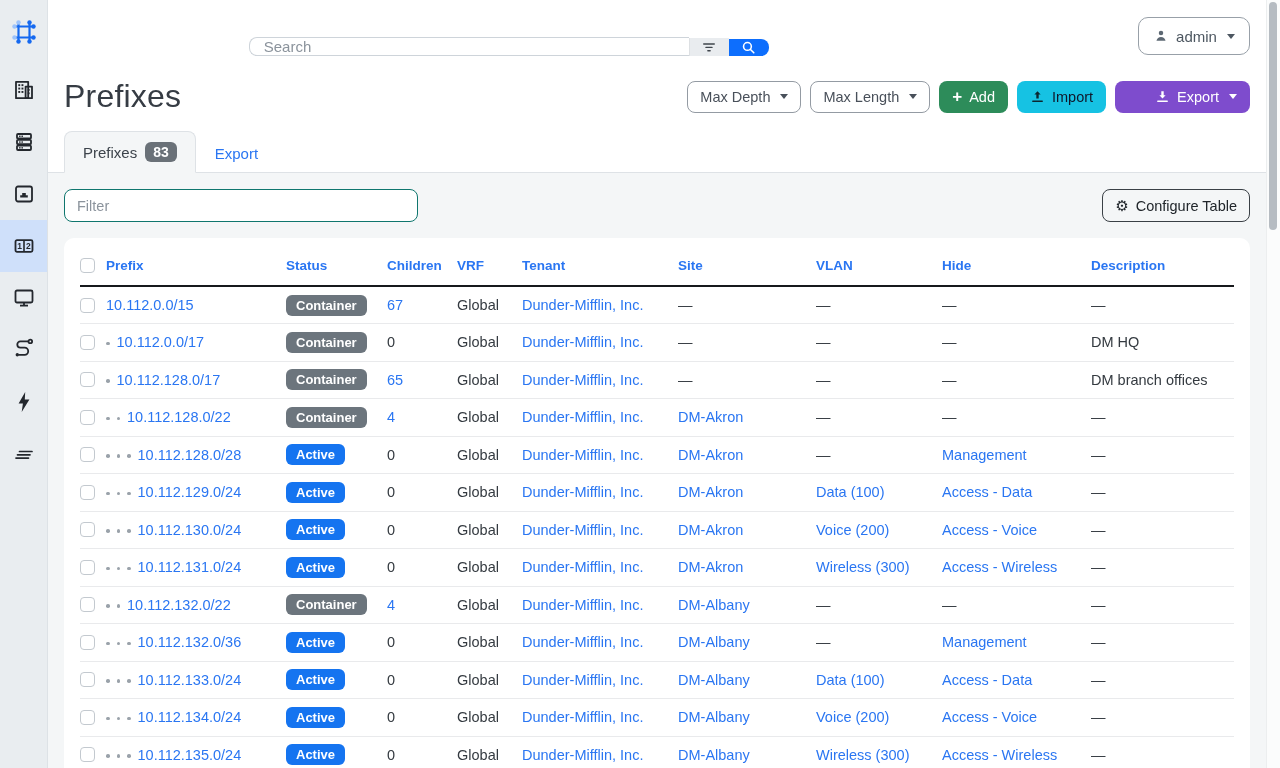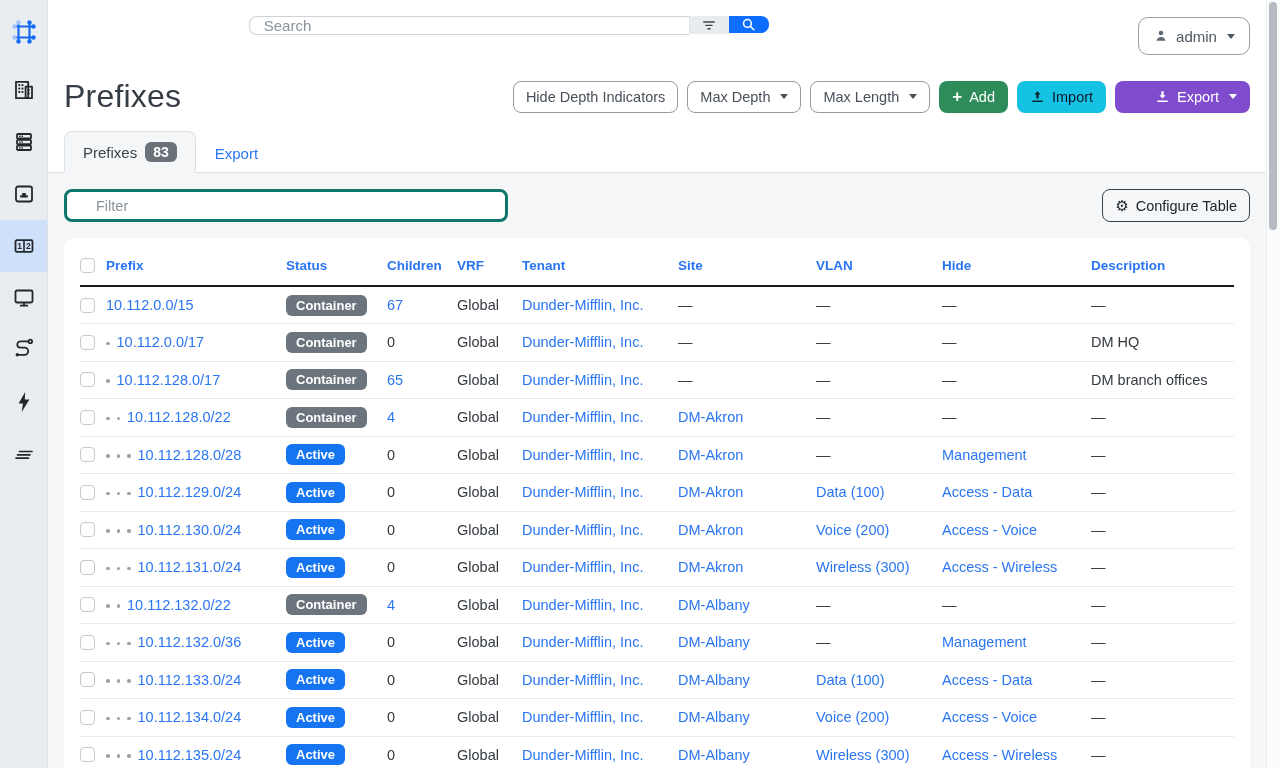--- a/index.html
+++ b/index.html
@@ -11,21 +11,21 @@
   .sidebar { width:48px; min-width:48px; height:100%; background:#e9edf0; border-right:1px solid #dde2e6; display:flex; flex-direction:column; align-items:stretch; }
   .logo-wrap { height:64px; display:flex; align-items:center; justify-content:center; }
   .side-item { height:52px; display:flex; align-items:center; justify-content:center; cursor:pointer; }
   .side-item.active { background:#cfe0fa; }
   .side-item svg { display:block; }
 
   
   .main { flex:1; display:flex; flex-direction:column; height:100%; padding-right:14px; }
 
   .topbar { height:72px; display:flex; align-items:center; padding:0 16px; }
-  .search-group { display:flex; align-items:flex-start; height:40px; margin:12px auto; width:520px; }
+  .search-group { display:flex; align-items:flex-end; height:40px; margin:12px auto; width:520px; }
   .search-input { flex:1; border:1px solid #ced4da; border-right:none; border-radius:8px 0 0 8px; padding:0 14px; font-size:15px; color:#343a40; outline:none; font-family:inherit; }
   .search-input::placeholder { color:#8b939c; }
   .search-scope { background:#e9ecef; color:#1b1f23; font-size:15px; display:flex; align-items:center; padding:0 15px; white-space:nowrap; cursor:pointer; }
   .search-filter-btn { background:#e9ecef; border:none; border-left:1px solid #dde0e3; width:40px; display:flex; align-items:center; justify-content:center; cursor:pointer; }
   .search-btn { border:none; background:var(--accent-blue,#0d6efd); width:40px; border-radius:0 8px 8px 0; display:flex; align-items:center; justify-content:center; cursor:pointer; }
 
   .user-menu { margin-left:auto; display:flex; align-items:center; gap:7px; border:1px solid #98a0a8; border-radius:10px; padding:0 14px; height:38px; color:#4d5761; font-size:15px; cursor:pointer; background:#fff; }
 
   .title-row { display:flex; align-items:center; padding:6px 16px 16px 16px; }
   .page-title { font-size:32px; font-weight:500; color:#363c44; letter-spacing:.2px; }
@@ -40,21 +40,21 @@
   
   .tabs { display:flex; align-items:flex-end; padding:0 0 0 16px; border-bottom:1px solid #dee2e6; }
   .tab { padding:10px 18px; font-size:15px; display:flex; align-items:center; gap:8px; cursor:pointer; border:1px solid transparent; border-radius:8px 8px 0 0; margin-bottom:-1px; }
   .tab.active { background:#f4f6f7; border-color:#dee2e6; border-bottom-color:#f4f6f7; color:#3c434b; }
   .tab.inactive { color:var(--link,#2a76f2); }
   .tab-count { background:#6a7178; color:#fff; font-size:14px; font-weight:bold; border-radius:6px; padding:3px 8px; line-height:1; }
 
   
   .panel { flex:1; background:#f4f6f7; display:flex; flex-direction:column; overflow:hidden; }
   .controls-row { display:flex; align-items:center; padding:16px; }
-  .filter-input { width:444px; height:33px; border:3px solid #0f766e; border-radius:8px; padding:0 29px; font-size:14.5px; color:#343a40; outline:none; font-family:inherit; background:#fff; }
+  .filter-input { width:354px; height:33px; border:1px solid #0f766e; border-radius:8px; padding:0 12px; font-size:14.5px; color:#343a40; outline:none; font-family:inherit; background:#fff; }
   .filter-input::placeholder { color:#8b939c; }
   .btn-configure { margin-left:auto; background:#f4f6f7; border-color:#3a4046; color:#21262b; height:33px; }
   .gear-glyph { font-size:15px; line-height:1; }
 
   .card { background:#fff; border-radius:10px; margin:0 16px; padding:4px 16px 16px 16px; flex:1; }
 
   table { width:100%; border-collapse:collapse; table-layout:fixed; }
   th { text-align:left; padding:14px 8px 11px 0; border-bottom:2px solid #17191c; }
   th a { color:var(--link,#2a76f2); font-size:13.5px; font-weight:bold; text-decoration:none; }
   td { height:37.5px; padding:0 8px 0 0; vertical-align:middle; border-bottom:1px solid #e9eaec; font-size:14.5px; color:#343a40; white-space:nowrap; overflow:hidden; }
@@ -213,23 +213,20 @@
         </svg>
         <span>admin</span>
         <span class="caret"></span>
       </div>
     </header>
 
     <div class="title-row">
       <h1 class="page-title">Prefixes</h1>
       <div class="toolbar">
         <button class="btn btn-outline">
-          <span>Hide Depth Indicators</span>
-        </button>
-        <button class="btn btn-outline">
           <span>Max Depth</span>
           <span class="caret"></span>
         </button>
         <button class="btn btn-outline">
           <span>Max Length</span>
           <span class="caret"></span>
         </button>
         <button class="btn btn-add">
           <span style="font-size:17px;font-weight:bold;line-height:1;">+</span>
           <span>Add</span>

